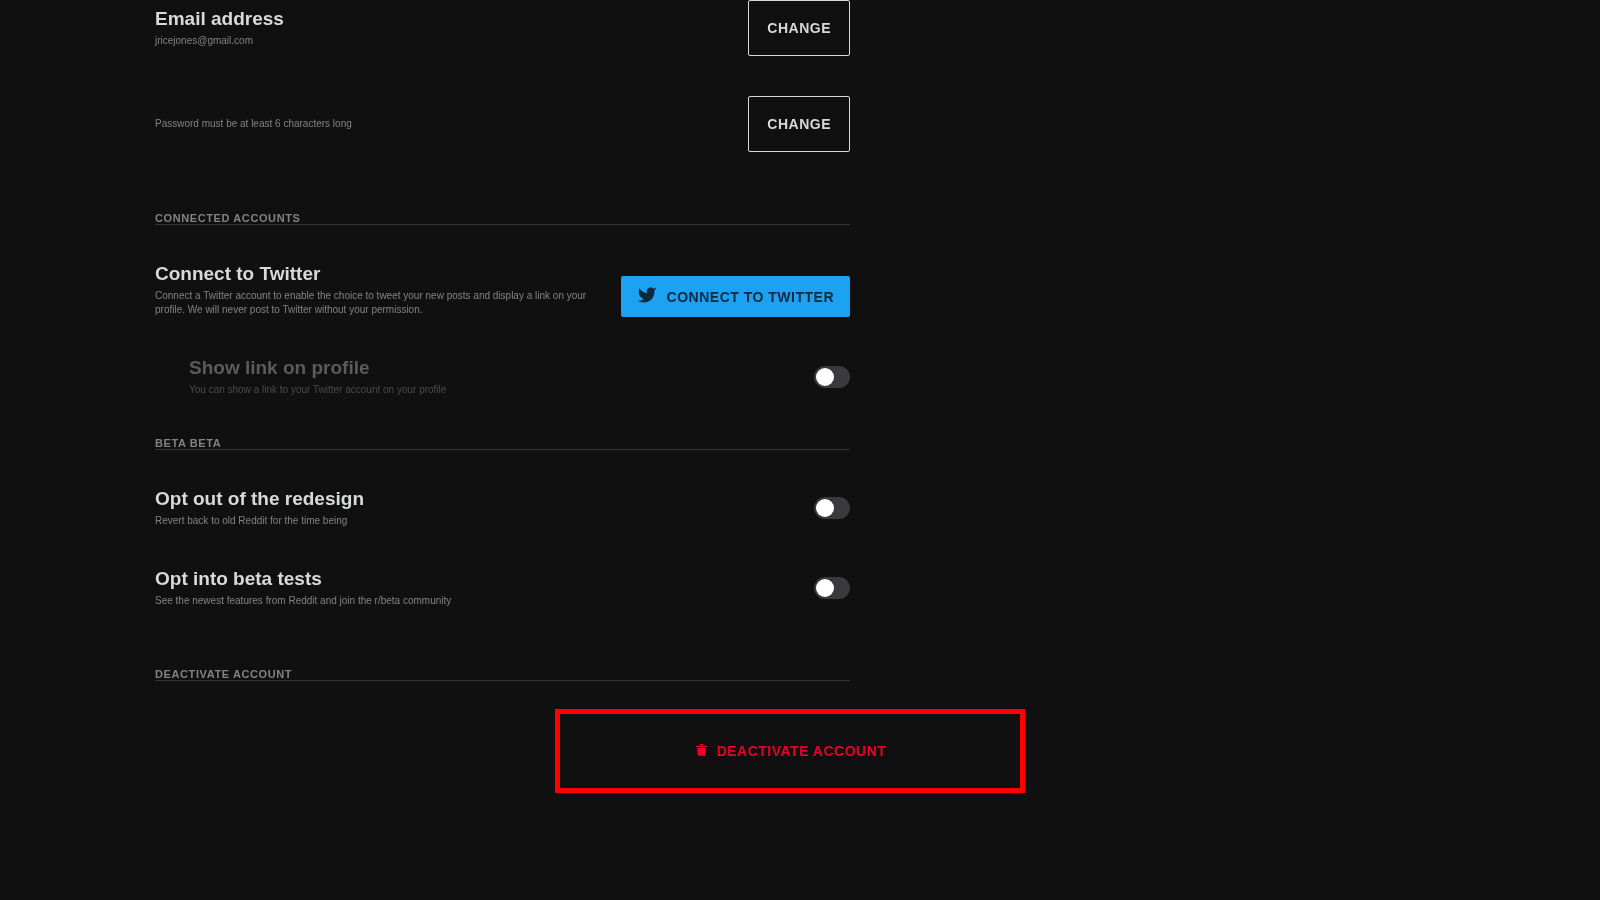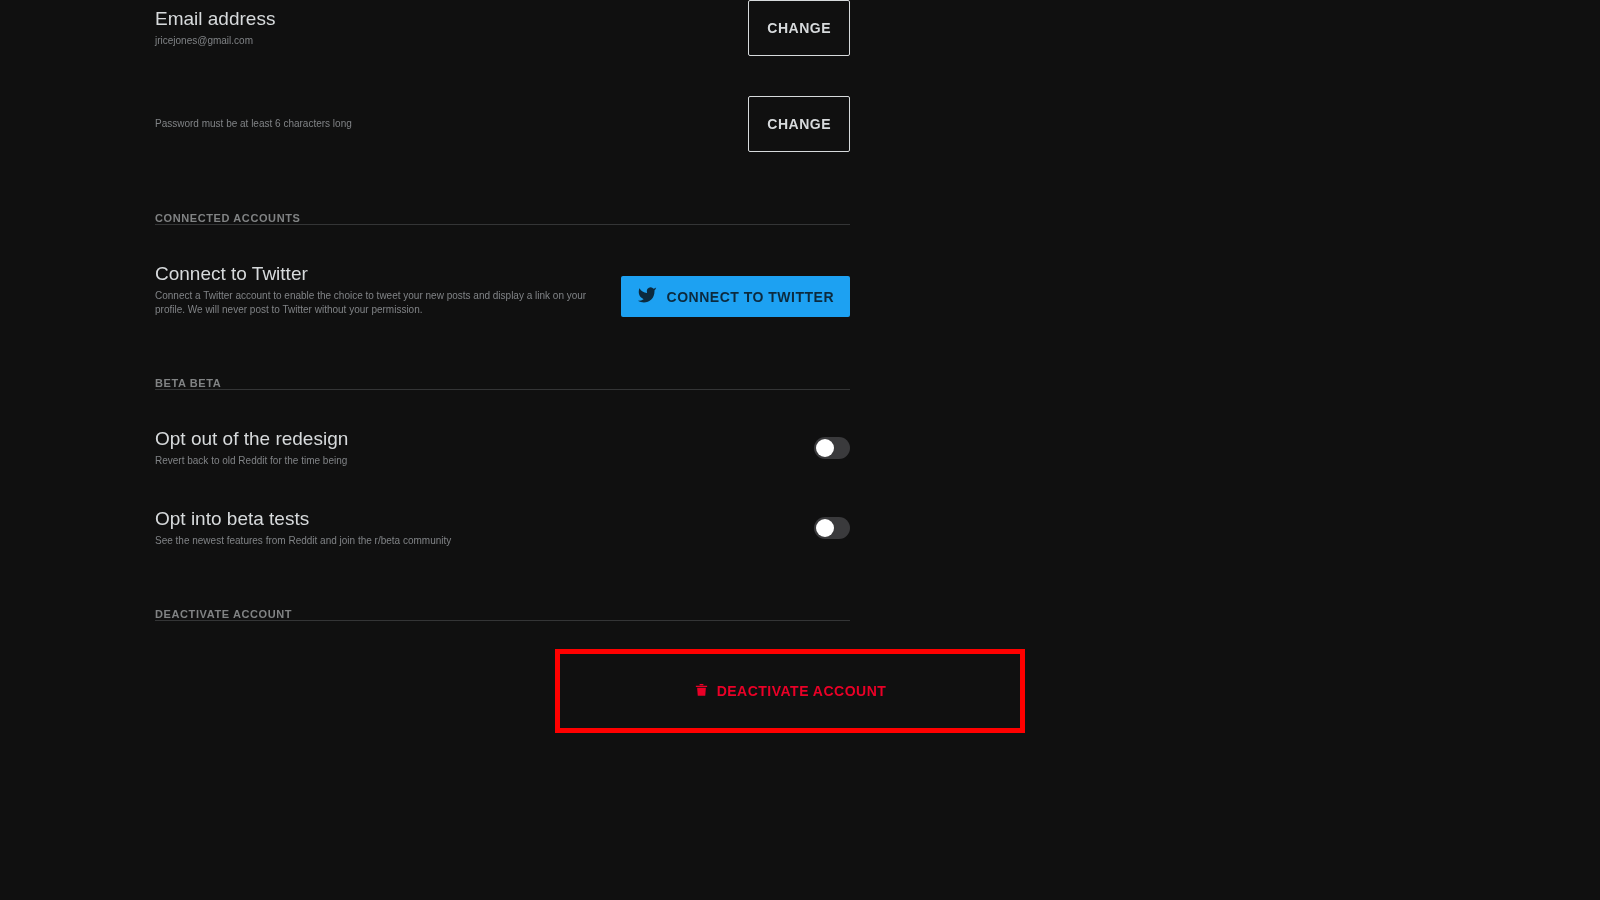--- a/index.html
+++ b/index.html
@@ -19,21 +19,21 @@
   }
   .row {
     display: flex;
     justify-content: space-between;
     align-items: center;
     padding: 10px 0 30px 0;
   }
   .row .text { flex: 1; padding-right: 20px; }
   .title {
     font-size: 19px;
-    font-weight: 400;
+    font-weight: 700;
     color: #d7dadc;
     margin-bottom: 4px;
   }
   .subtitle {
     font-size: 10px;
     color: #808386;
     line-height: 1.4;
   }
   .btn-outline {
     border: 1px solid #d7dadc;
@@ -149,20 +149,29 @@
     <button class="btn-twitter">
       <span>
         <svg viewBox="0 0 24 24">
             <path d="M23 3a10.9 10.9 0 0 1-3.14 1.53A4.48 4.48 0 0 0 12 8.5v1A10.66 10.66 0 0 1 3 4s-4 9 5 13a11.64 11.64 0 0 1-7 2c9 5 20 0 20-11.5a4.5 4.5 0 0 0-.08-.83A7.72 7.72 0 0 0 23 3z"></path>
           </svg>
       </span>
       <span>CONNECT TO TWITTER</span>
     </button>
   </div>
 
+  <div class="row indent disabled" style="padding-bottom:10px;">
+    <div class="text">
+      <div class="title">Show link on profile</div>
+      <div class="subtitle">You can show a link to your Twitter account on your profile</div>
+    </div>
+    <div class="toggle">
+      <div class="knob"></div>
+    </div>
+  </div>
 
   <div class="section-header">BETA BETA</div>
 
   <div class="row">
     <div class="text">
       <div class="title">Opt out of the redesign</div>
       <div class="subtitle">Revert back to old Reddit for the time being</div>
     </div>
     <div class="toggle">
       <div class="knob"></div>

